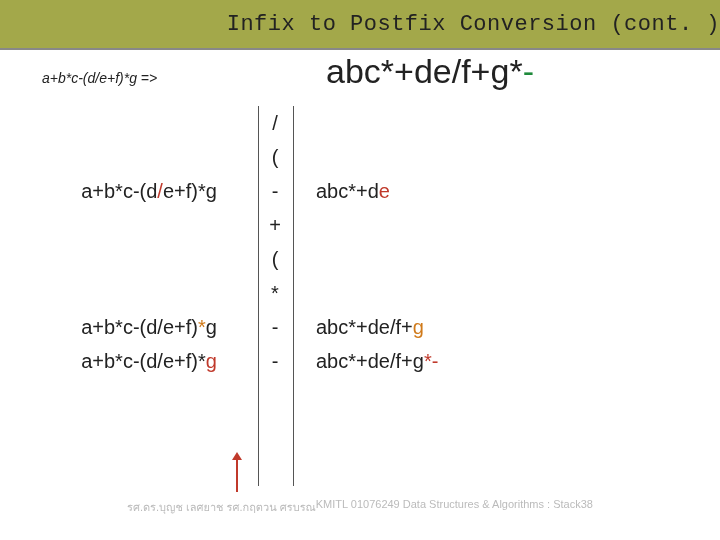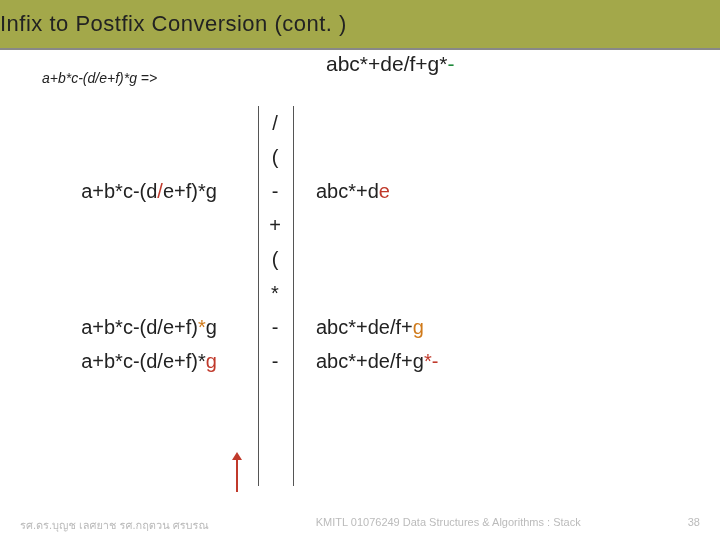--- a/index.html
+++ b/index.html
@@ -11,22 +11,23 @@
     background: #fff;
     position: relative;
     overflow: hidden;
   }
   .title-bar {
     background: #a3a84a;
     height: 48px;
     width: 100%;
     display: flex;
     align-items: center;
-    justify-content: flex-start;
+    justify-content: flex-end;
     border-bottom: 2px solid #888;
+    font-family: Liberation Mono, monospace;
   }
   .title-text {
     font-size: 22px;
     color: #222;
     letter-spacing: 0.5px;
   }
   .content {
     position: relative;
     margin-top: 4px;
   }
@@ -35,21 +36,21 @@
     left: 42px;
     top: 16px;
     font-size: 14px;
     color: #222;
     font-style: italic;
   }
   .result-big {
     position: absolute;
     left: 326px;
     top: -2px;
-    font-size: 21px;
+    font-size: 34px;
     color: #222;
   }
   .grid {
     position:absolute;
     left:40px;
     top:52px;
   }
   .lcol { width:218px; text-align:center; font-size:20px; color:#222; }
   .mcol { width:34px; text-align:center; font-size:20px; color:#222;}
   .rcol { padding-left:24px; font-size:20px; color:#222;text-align:center; }
@@ -75,27 +76,27 @@
     content:"";
     position:absolute;
     left:-4px;
     top:-2px;
     border-left:5px solid transparent;
     border-right:5px solid transparent;
     border-bottom:8px solid #c0392b;
   }
   .footer {
     position:absolute;
-    bottom:6px;
+    bottom:24px;
     left:0;
     width:100%;
     font-size:11px;
     color:#bbb;
     display:flex;
-    justify-content:space-between;
+    justify-content:center;
     padding:0 20px;
     box-sizing:border-box;
   }
   .red{color:#c0392b;}
   .green{color:#1f8a3b;}
   .blue{color:#1f5fd6;}
   .orange{color:#d07a1a;}
 </style>
 </head>
 <body>

